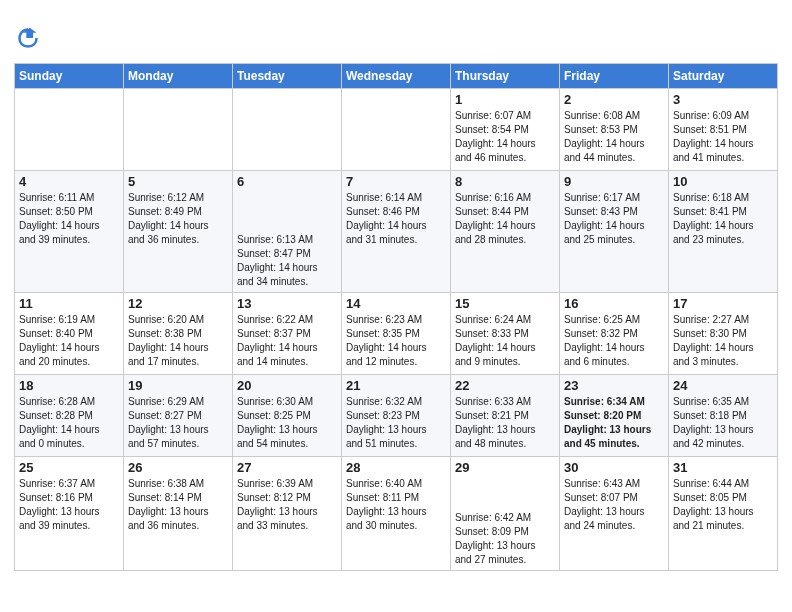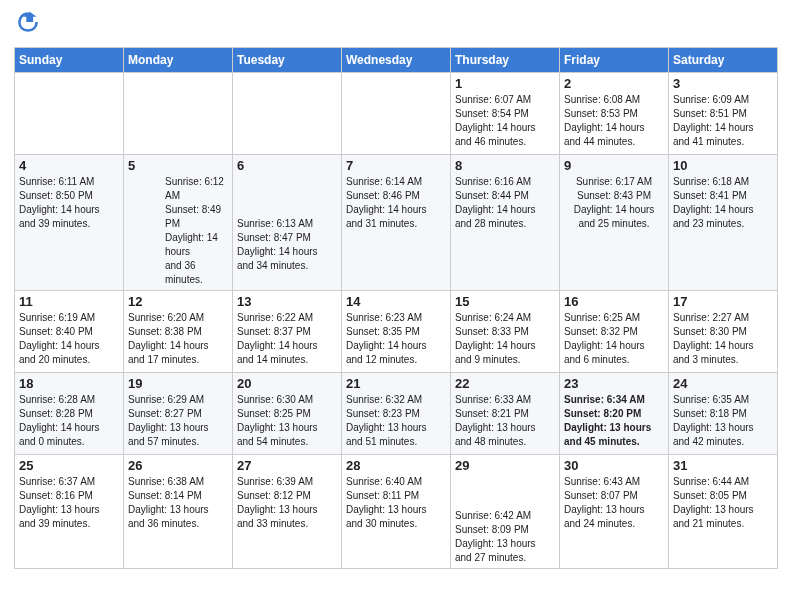--- a/index.html
+++ b/index.html
@@ -5,21 +5,21 @@
     * { margin: 0; padding: 0; box-sizing: border-box; }
     body {
       font-family: Arial, sans-serif;
       background: #fff;
       width: 792px;
       height: 612px;
       overflow: hidden;
     }
     .container {
       width: 792px;
-      padding: 10px 14px 8px 14px;
+      padding: 26px 14px 8px 14px;
     }
     .header-area {
       display: flex;
       justify-content: space-between;
       align-items: flex-start;
       margin-bottom: 8px;
     }
     .logo {
       display: flex;
       align-items: center;
@@ -156,21 +156,21 @@
         <tr>
           <td>
             <span class="day-number">4</span>
             <div class="cell-content" style="white-space: pre-line;">Sunrise: 6:11 AM
 Sunset: 8:50 PM
 Daylight: 14 hours
 and 39 minutes.</div>
           </td>
           <td>
             <span class="day-number">5</span>
-            <div class="cell-content" style="white-space: pre-line; margin-left: 37px;">Sunrise: 6:12 AM
+            <div class="cell-content" style="white-space: pre-line;">Sunrise: 6:12 AM
 Sunset: 8:49 PM
 Daylight: 14 hours
 and 36 minutes.</div>
           </td>
           <td>
             <span class="day-number">6</span>
             <div class="cell-content" style="white-space: pre-line; margin-top: 44px;">Sunrise: 6:13 AM
 Sunset: 8:47 PM
 Daylight: 14 hours
 and 34 minutes.</div>
@@ -184,21 +184,21 @@
           </td>
           <td>
             <span class="day-number">8</span>
             <div class="cell-content" style="white-space: pre-line;">Sunrise: 6:16 AM
 Sunset: 8:44 PM
 Daylight: 14 hours
 and 28 minutes.</div>
           </td>
           <td>
             <span class="day-number">9</span>
-            <div class="cell-content" style="white-space: pre-line; text-align: center;">Sunrise: 6:17 AM
+            <div class="cell-content" style="white-space: pre-line;">Sunrise: 6:17 AM
 Sunset: 8:43 PM
 Daylight: 14 hours
 and 25 minutes.</div>
           </td>
           <td>
             <span class="day-number">10</span>
             <div class="cell-content" style="white-space: pre-line;">Sunrise: 6:18 AM
 Sunset: 8:41 PM
 Daylight: 14 hours
 and 23 minutes.</div>

